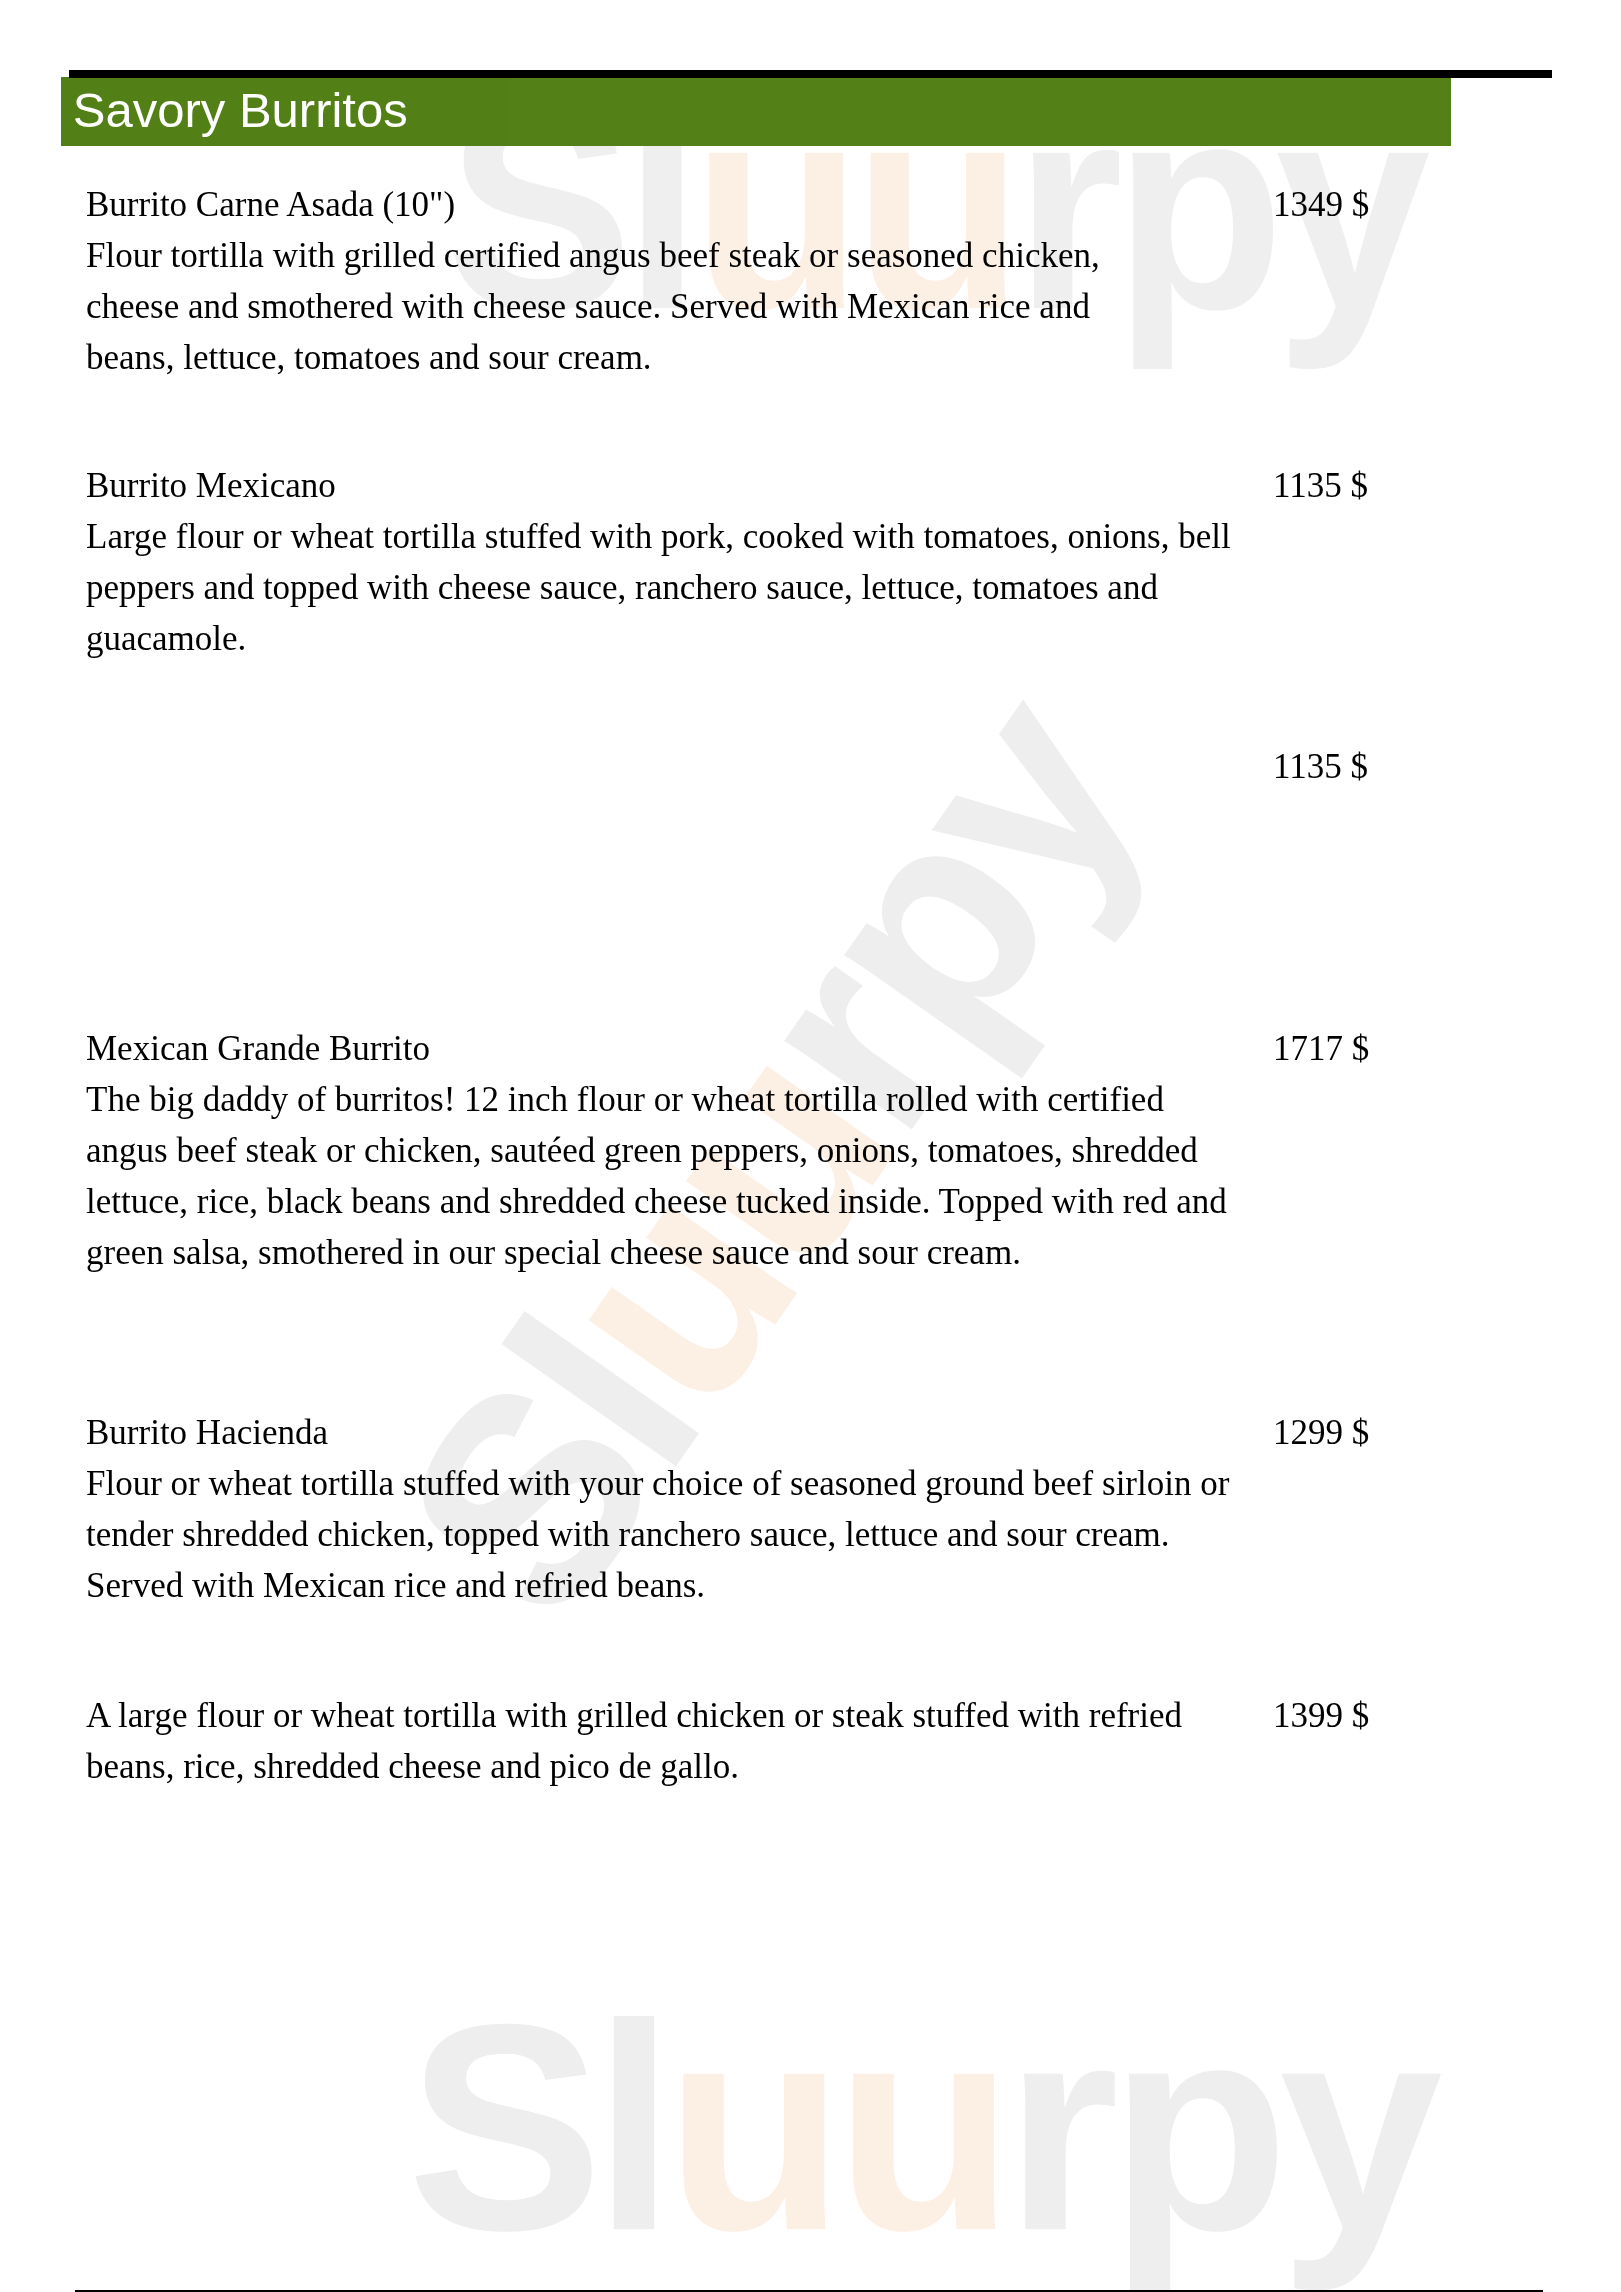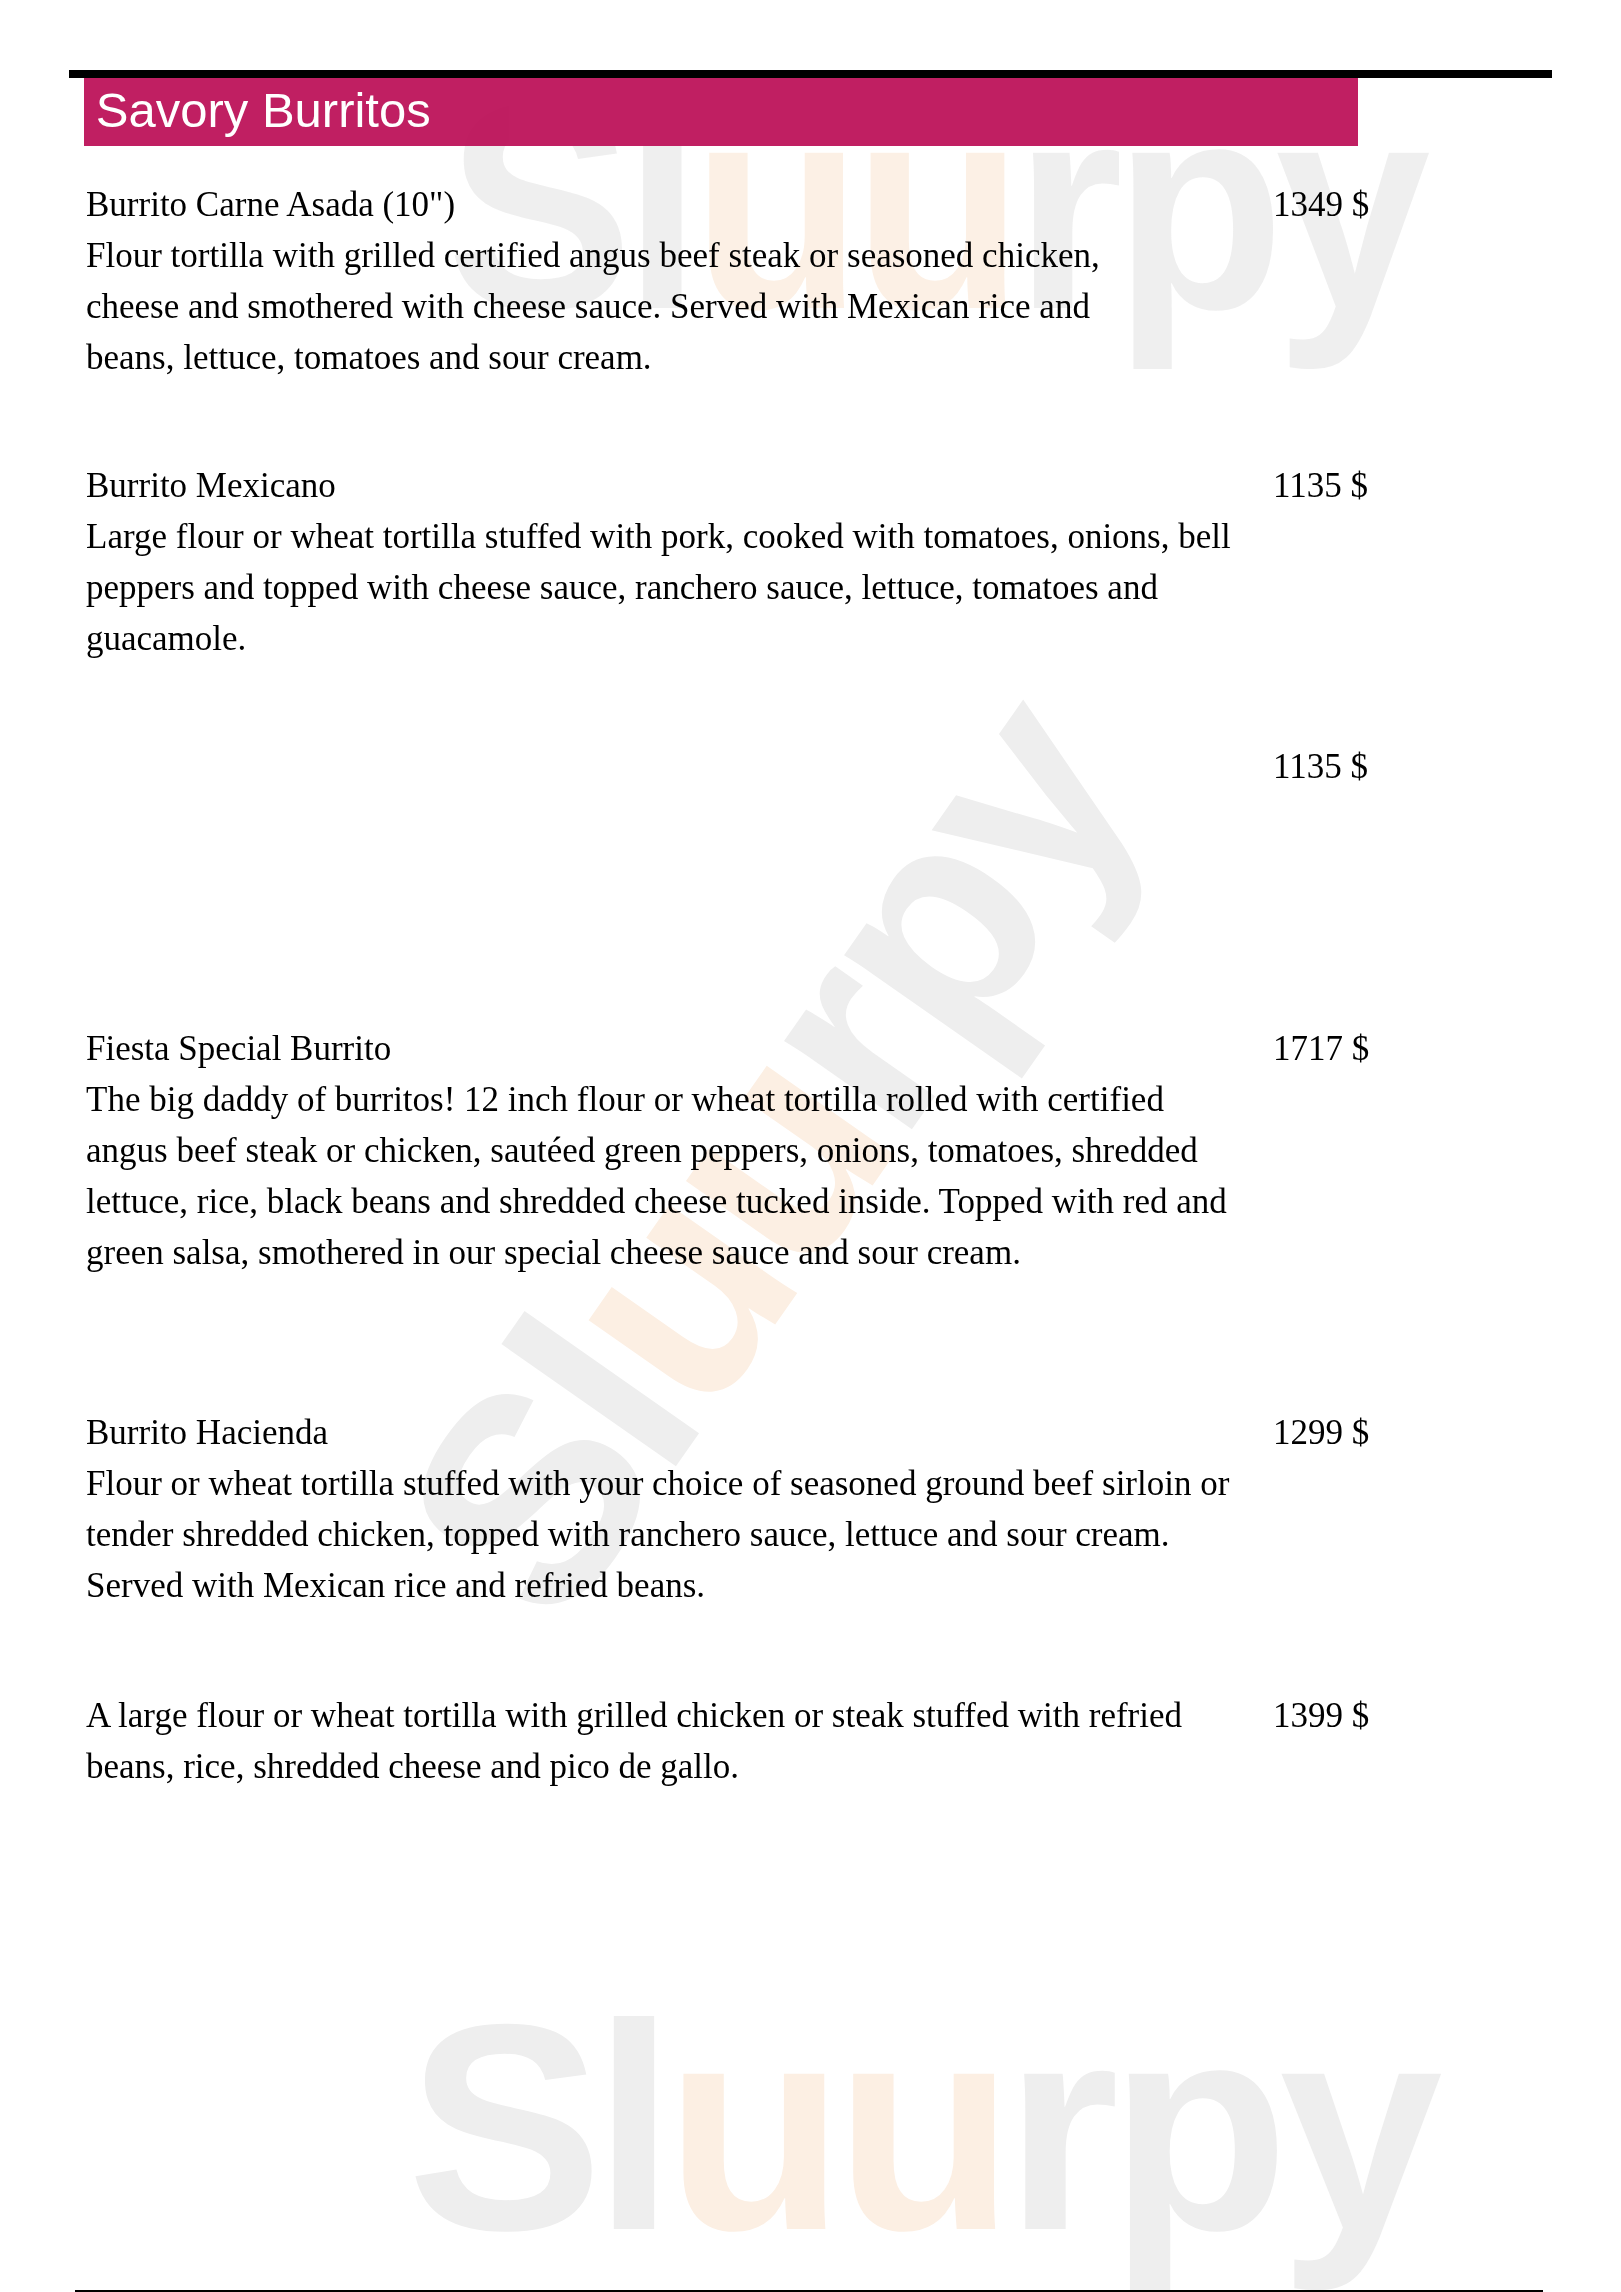--- a/index.html
+++ b/index.html
@@ -15,22 +15,22 @@
     white-space: nowrap;
     z-index: 0;
     pointer-events: none;
   }
   .wm .uu { color: #fcefe3; }
   .wm-top { left: 421px; top: 59px; transform: scaleX(0.95); opacity: 0.9; }
   .wm-mid { left: 255px; top: 1010px; transform: rotate(-55deg); transform-origin: center; }
   .wm-bot { left: 407px; top: 1980px; }
   .top-rule { position: absolute; left: 69px; top: 70px; width: 1483px; height: 7.8px; background: #000; z-index: 2; }
   .section-header {
-    position: absolute; left: 84px; top: 77px; width: 1274px; height: 69px;
-    background: #be185d; z-index: 1; opacity: 0.97;
+    position: absolute; left: 61px; top: 77px; width: 1390px; height: 69px;
+    background: #4d7c0f; z-index: 1; opacity: 0.97;
   }
   .section-title {
     position: absolute; left: 11.8px; top: 3.9px;
     font-family: "Liberation Sans", sans-serif; font-size: 49px; color: #ffffff;
     line-height: 59px;
   }
   .menu { position: absolute; left: 86px; top: 0; width: 1313px; z-index: 2; }
   .item { position: absolute; left: 0; width: 1313px; font-family: "Liberation Serif", serif; font-size: 35px; line-height: 51px; color: #000; }
   .item-name { display: block; }
   .item-desc { display: block; width: 1176px; }
@@ -64,21 +64,21 @@
   </div>
   <div class="item" style="top:460px">
     <span class="item-name">Burrito Mexicano</span>
     <span class="item-desc" style="width:1157px">Large flour or wheat tortilla stuffed with pork, cooked with tomatoes, onions, bell peppers and topped with cheese sauce, ranchero sauce, lettuce, tomatoes and guacamole.</span>
     <span class="item-price">1135 $</span>
   </div>
   <div class="item" style="top:741px">
     <span class="item-price">1135 $</span>
   </div>
   <div class="item" style="top:1023px">
-    <span class="item-name">Fiesta Special Burrito</span>
+    <span class="item-name">Mexican Grande Burrito</span>
     <span class="item-desc" style="width:1147px">The big daddy of burritos! 12 inch flour or wheat tortilla rolled with certified angus beef steak or chicken, sautéed green peppers, onions, tomatoes, shredded lettuce, rice, black beans and shredded cheese tucked inside. Topped with red and green salsa, smothered in our special cheese sauce and sour cream.</span>
     <span class="item-price">1717 $</span>
   </div>
   <div class="item" style="top:1407px">
     <span class="item-name">Burrito Hacienda</span>
     <span class="item-desc" style="width:1147px">Flour or wheat tortilla stuffed with your choice of seasoned ground beef sirloin or tender shredded chicken, topped with ranchero sauce, lettuce and sour cream. Served with Mexican rice and refried beans.</span>
     <span class="item-price">1299 $</span>
   </div>
   <div class="item" style="top:1690px">
     <span class="item-desc" style="width:1108px">A large flour or wheat tortilla with grilled chicken or steak stuffed with refried beans, rice, shredded cheese and pico de gallo.</span>

